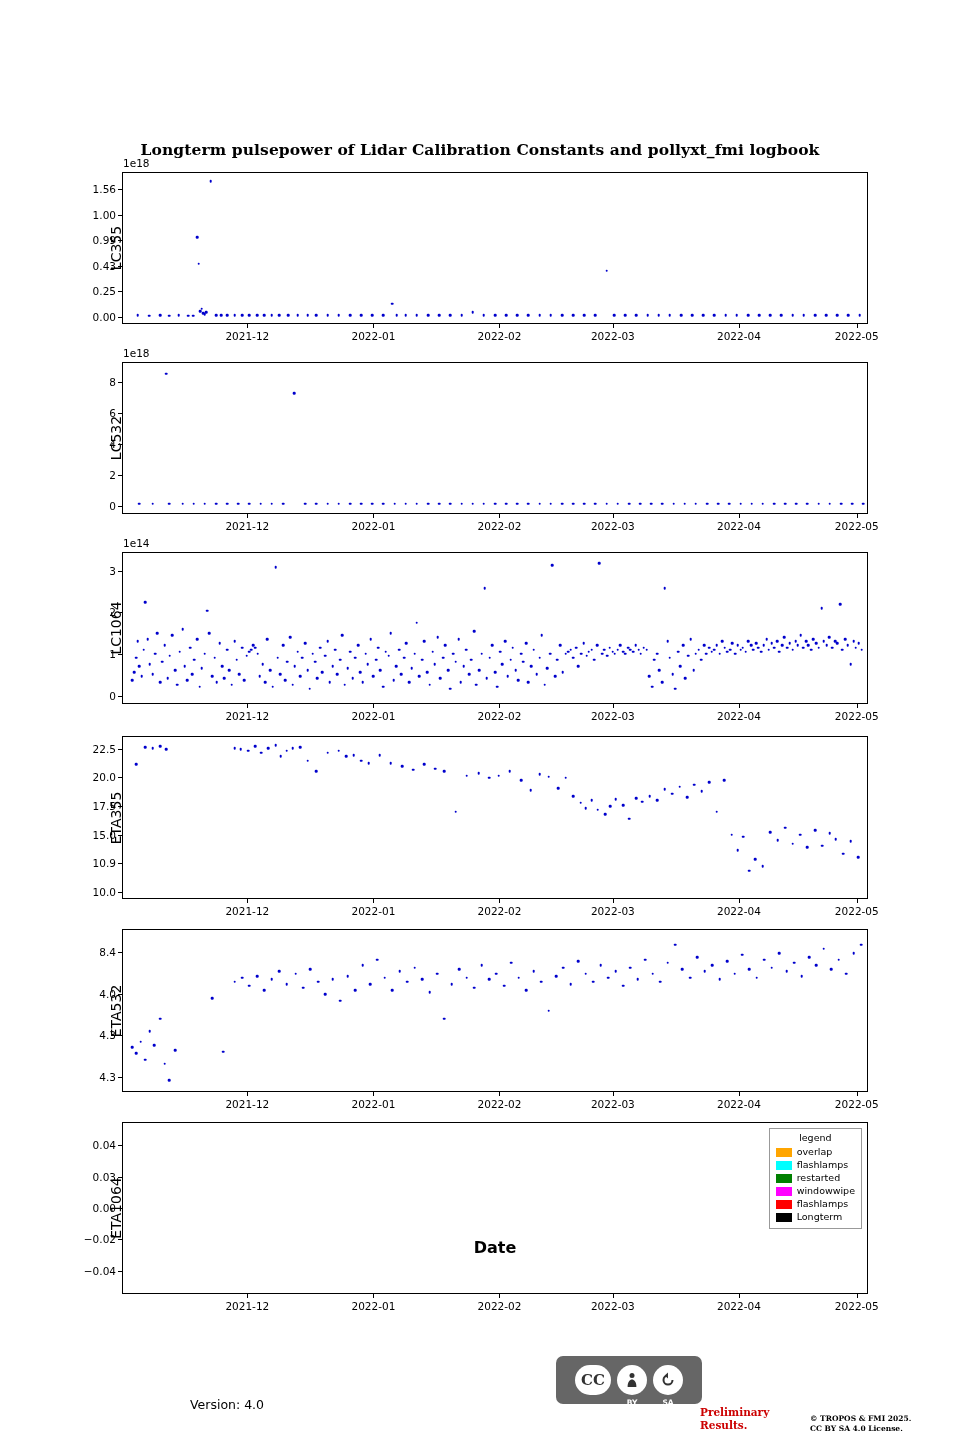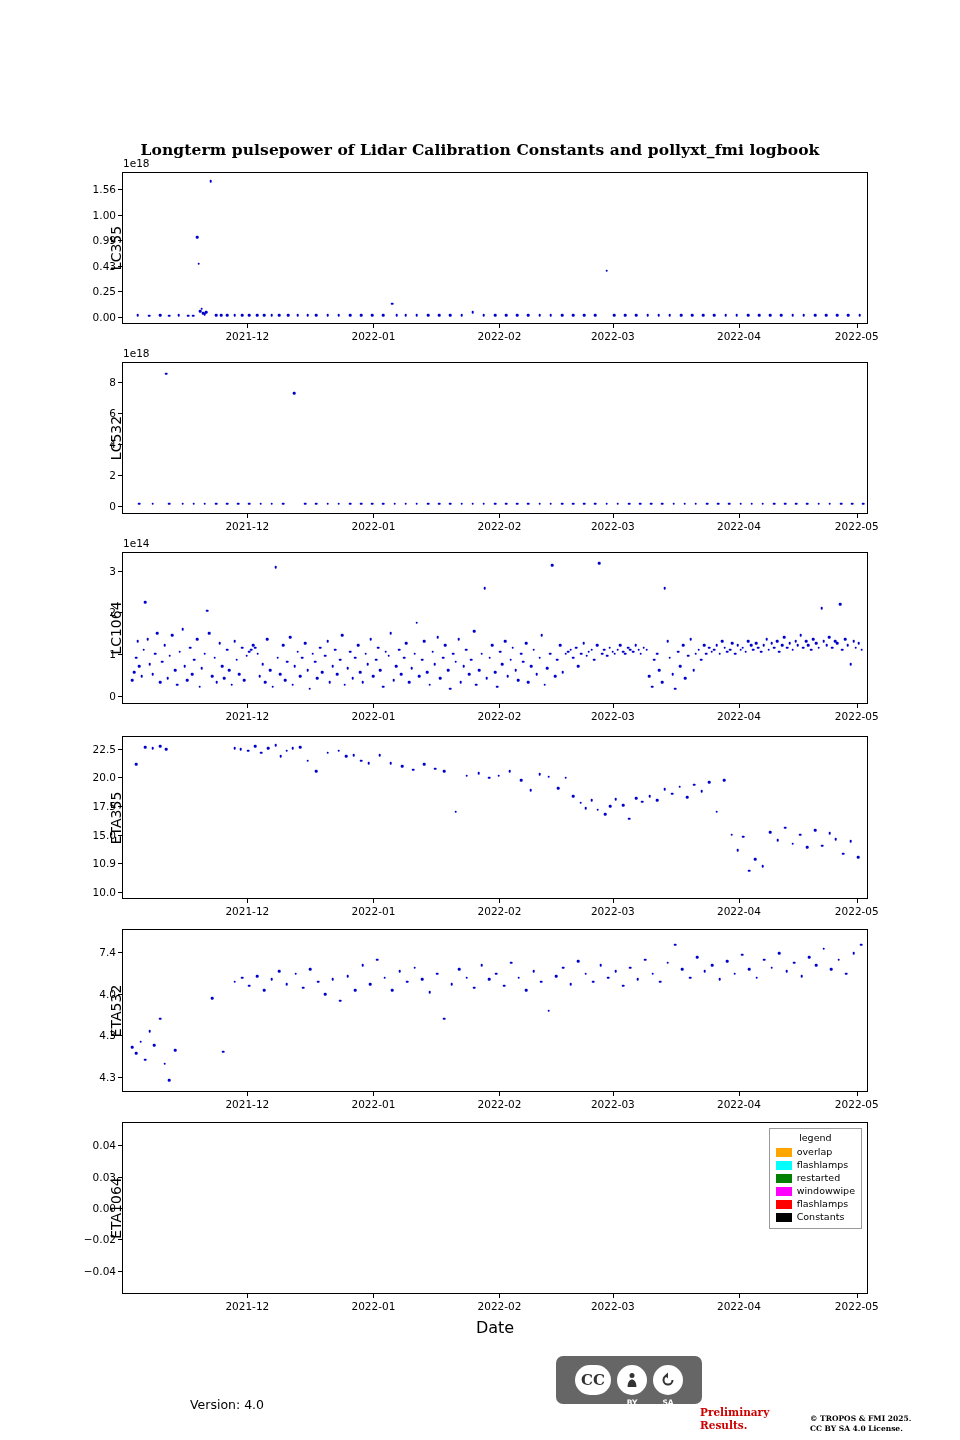--- a/index.html
+++ b/index.html
@@ -792,21 +792,21 @@
       <div class="dot" style="left: 98.2%; top: 14.2857%; background: rgb(0, 0, 204);"></div>
       <div class="dot" style="left: 99.2%; top: 9.18367%; background: rgb(0, 0, 204);"></div>
     </div>
     <div class="ylabel">ETA532</div>
     <div class="ytick" style="top: 90.8163%;">4.3</div>
     <div class="ytickmark" style="top: 90.8163%;"></div>
     <div class="ytick" style="top: 65.3061%;">4.3</div>
     <div class="ytickmark" style="top: 65.3061%;"></div>
     <div class="ytick" style="top: 39.7959%;">4.0</div>
     <div class="ytickmark" style="top: 39.7959%;"></div>
-    <div class="ytick" style="top: 14.2857%;">7.4</div>
+    <div class="ytick" style="top: 14.2857%;">8.4</div>
     <div class="ytickmark" style="top: 14.2857%;"></div>
     <div class="xtick" style="left: 16.8%;">2021-12</div>
     <div class="xtickmark" style="left: 16.8%;"></div>
     <div class="xtick" style="left: 33.7%;">2022-01</div>
     <div class="xtickmark" style="left: 33.7%;"></div>
     <div class="xtick" style="left: 50.6%;">2022-02</div>
     <div class="xtickmark" style="left: 50.6%;"></div>
     <div class="xtick" style="left: 65.8%;">2022-03</div>
     <div class="xtickmark" style="left: 65.8%;"></div>
     <div class="xtick" style="left: 82.7%;">2022-04</div>
@@ -856,26 +856,26 @@
       <div class="legend-row">
         <span class="legend-swatch" style="background: rgb(255, 0, 255);"></span>
         <span class="legend-label">windowwipe</span>
       </div>
       <div class="legend-row">
         <span class="legend-swatch" style="background: rgb(255, 0, 0);"></span>
         <span class="legend-label">flashlamps</span>
       </div>
       <div class="legend-row">
         <span class="legend-swatch" style="background: rgb(0, 0, 0);"></span>
-        <span class="legend-label">Constants</span>
+        <span class="legend-label">Longterm</span>
       </div>
     </div>
   </div>
 
-<div id="xaxis-label" style="top:1318px;">Date</div>
+<div id="xaxis-label" style="top:1238px;font-weight:bold;">Date</div>
 
 <div id="version">Version: 4.0</div>
 
 <div id="cc-badge">
   <div class="cc-cc">
       <span>CC</span>
     </div>
   <div style="position:relative;display:flex;flex-direction:column;align-items:center;">
     <div class="cc-circle">
       <svg width="18" height="18" viewBox="0 0 18 18">

